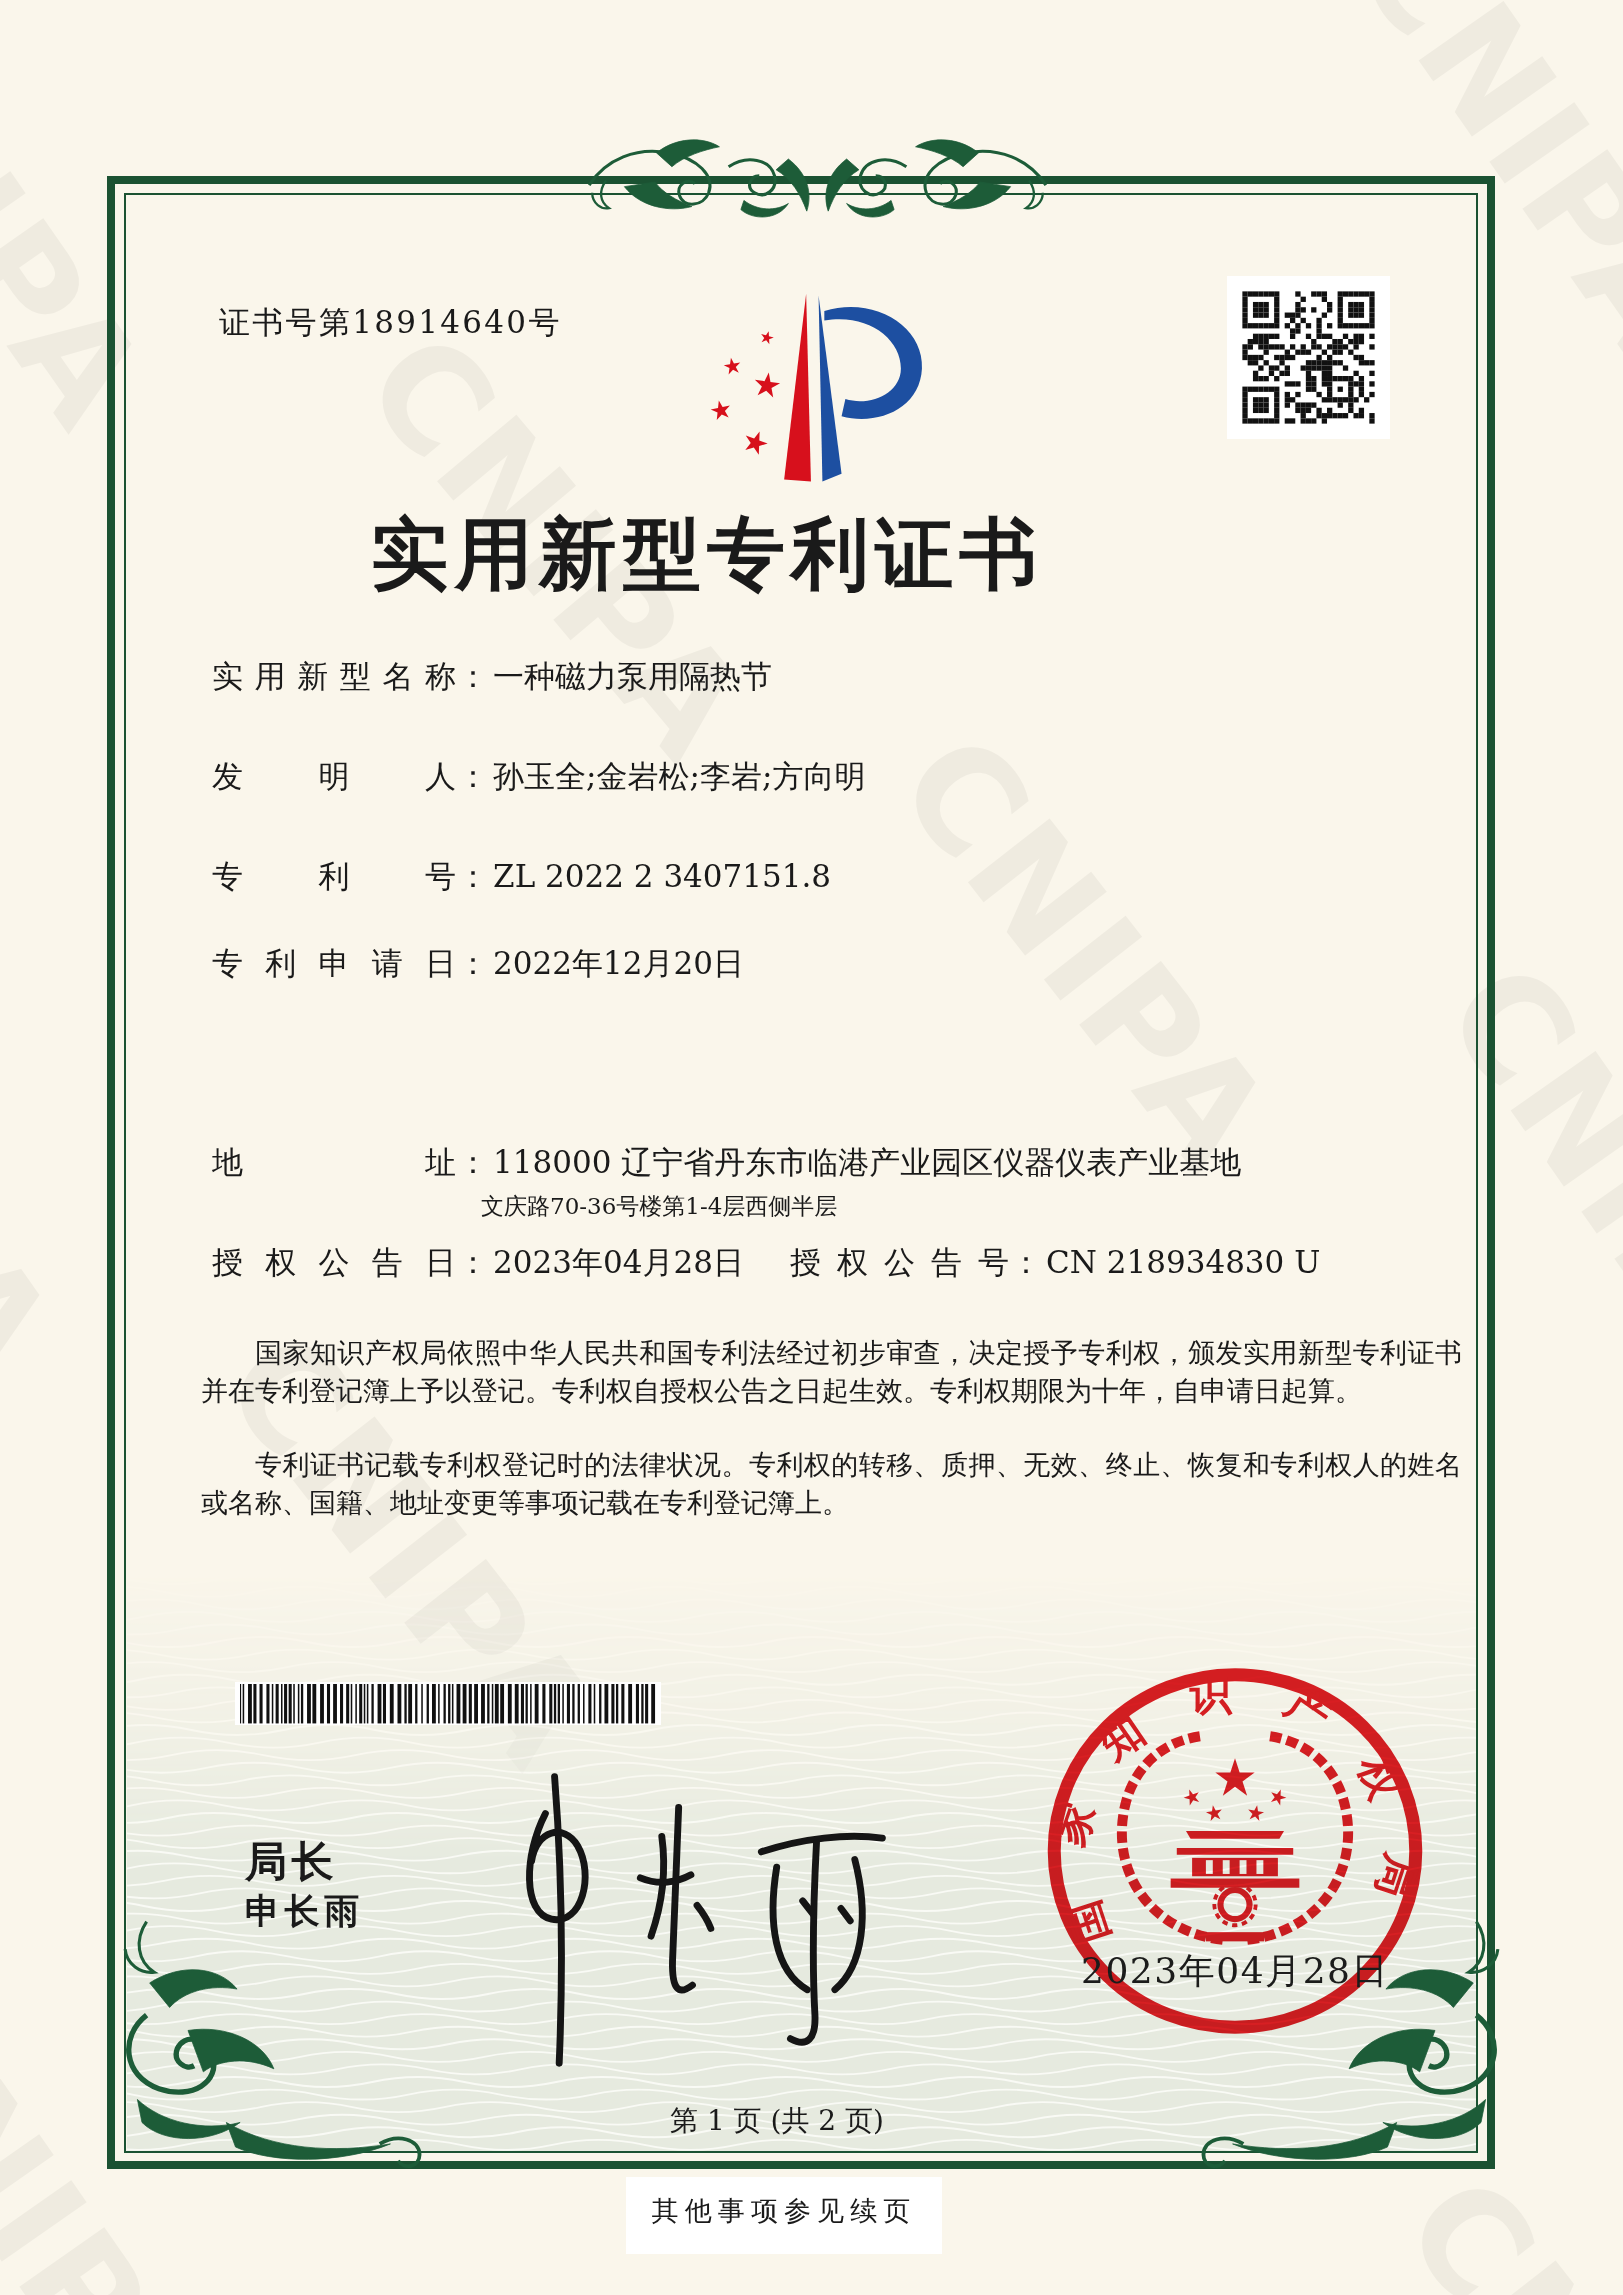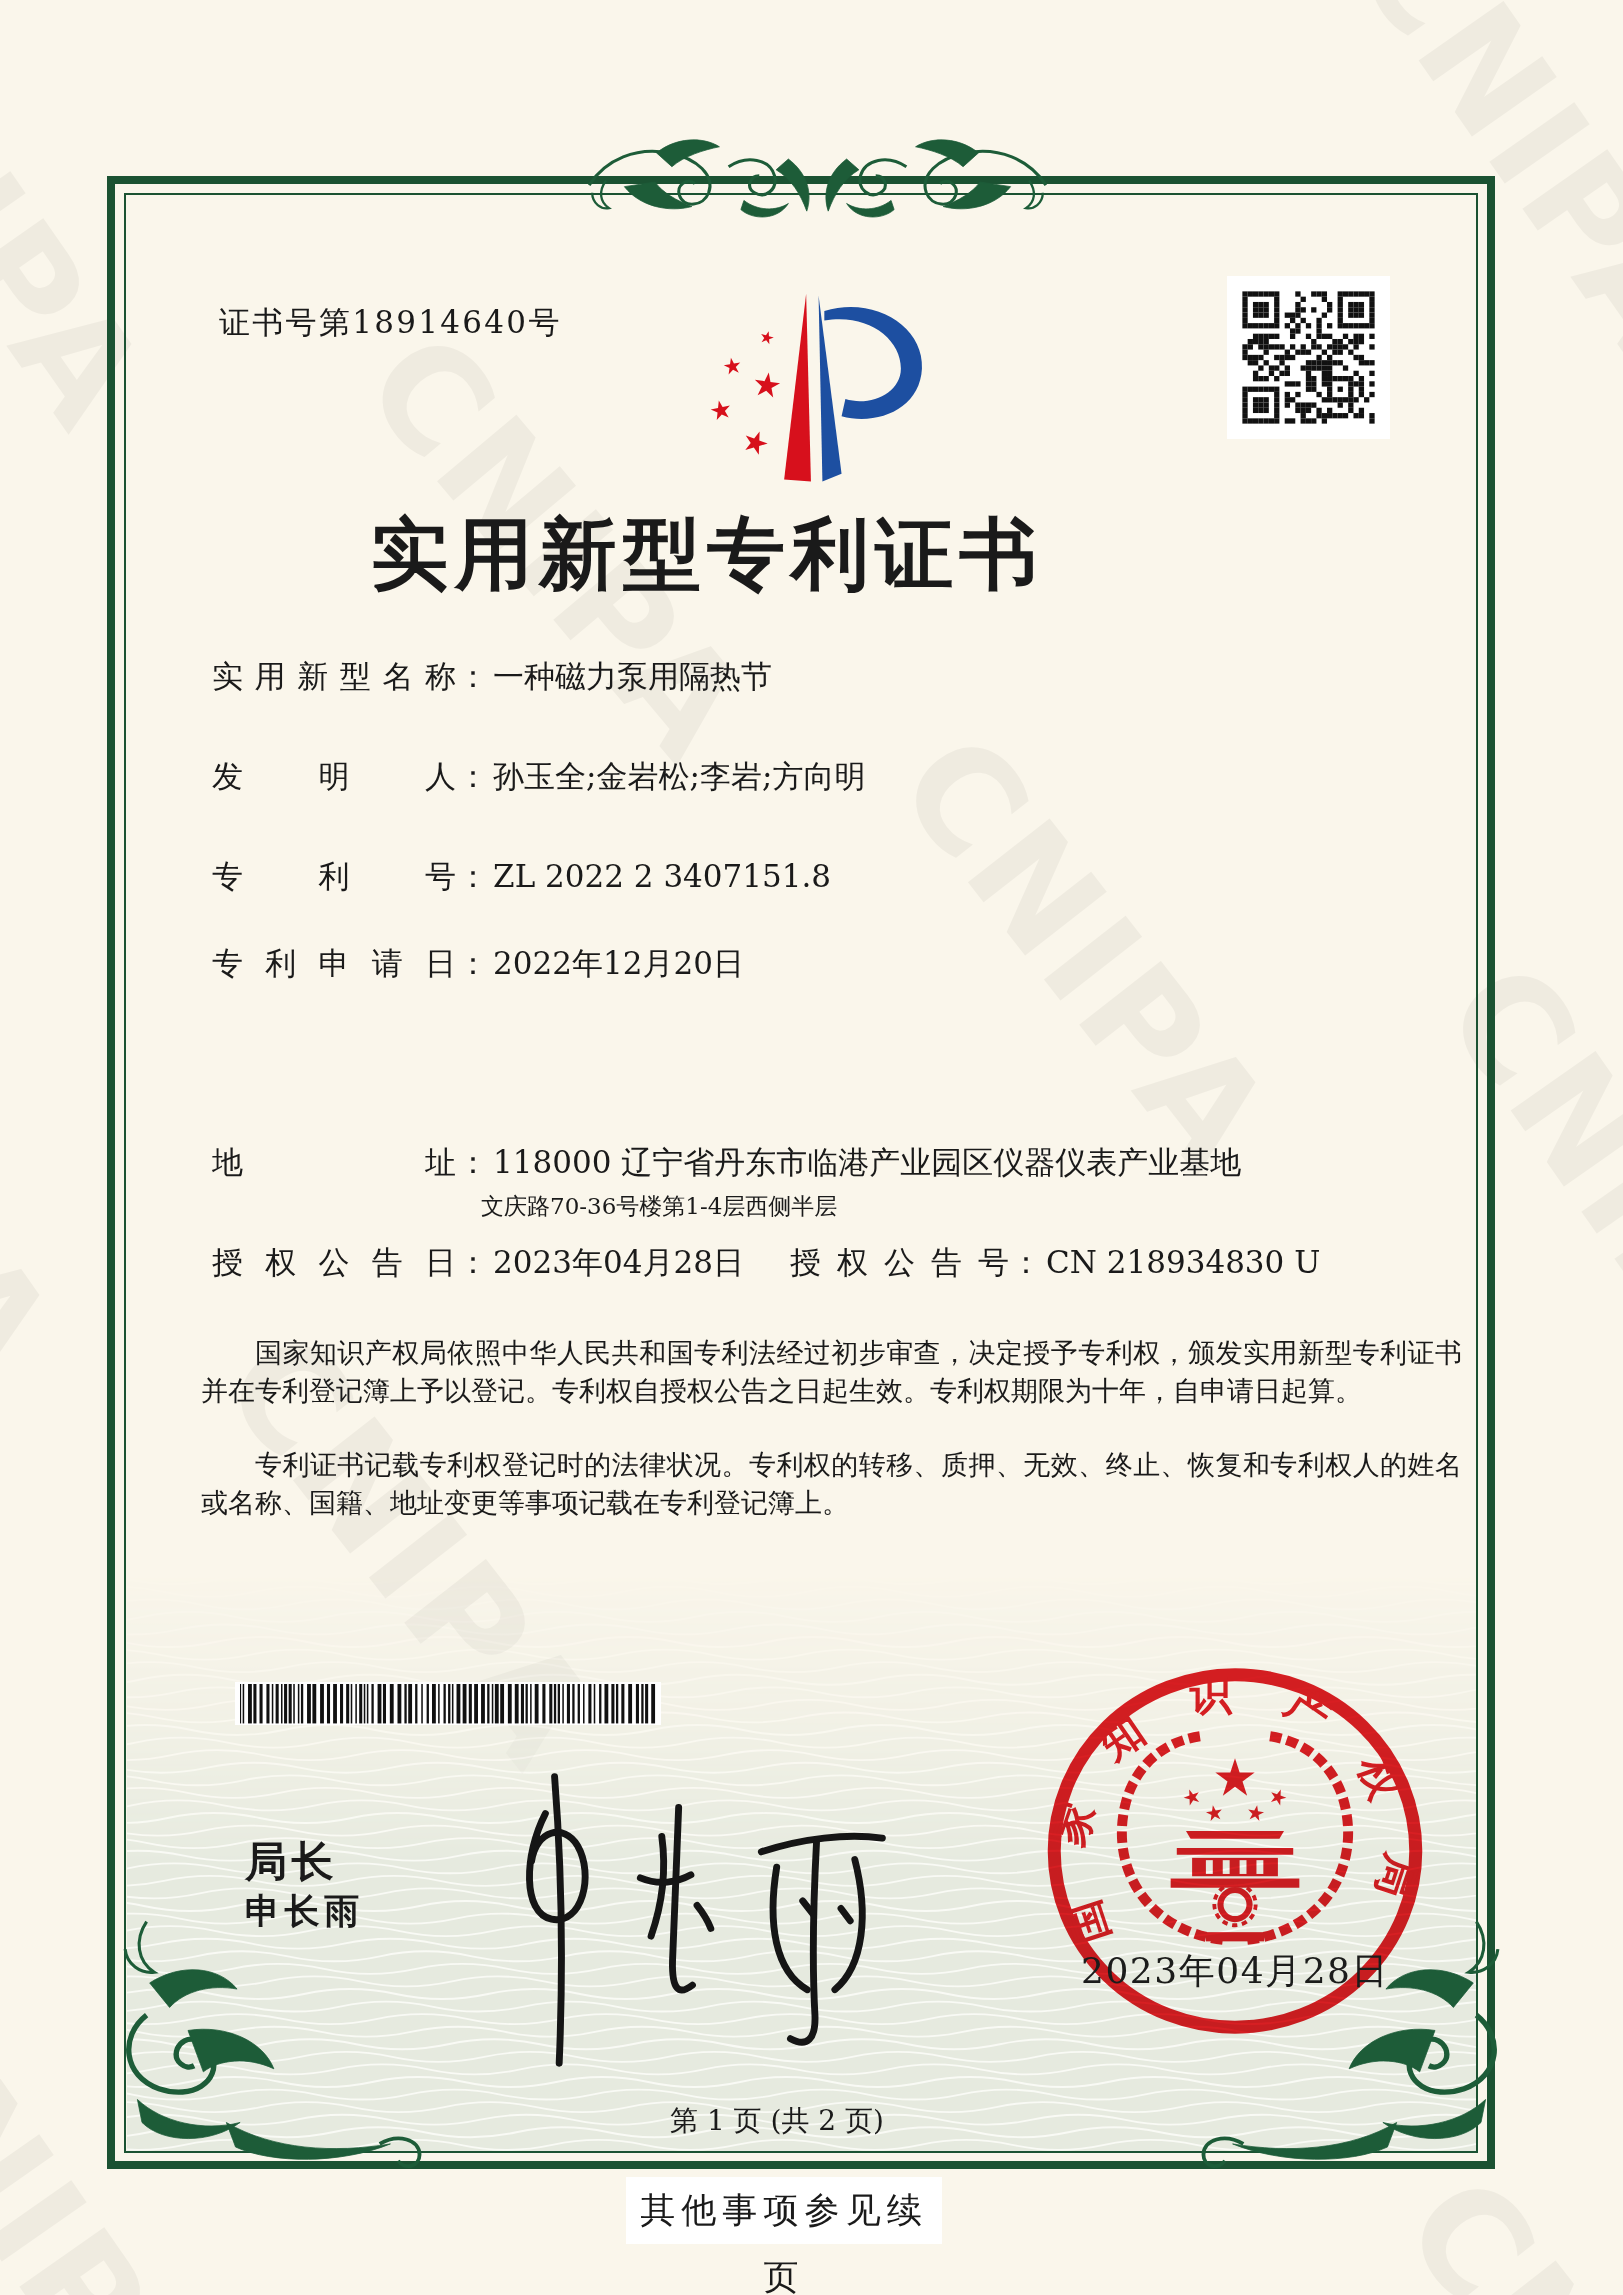--- a/index.html
+++ b/index.html
@@ -38,22 +38,22 @@
   .legal p{margin:0;text-indent:2em;}
   .legal p + p{margin-top:36px;}
   .barcode{position:absolute;left:235px;top:1682px;z-index:3;background:#fff;padding:1.5px 4.6px;}
   .director-title{position:absolute;left:245px;top:1834px;font-size:42px;font-weight:700;
     font-family:"DejaVu Sans","Liberation Sans",sans-serif;z-index:3;letter-spacing:4.6px;}
   .director-name{position:absolute;left:245px;top:1888px;font-size:35px;font-weight:700;
     font-family:"DejaVu Sans","Liberation Sans",sans-serif;z-index:3;letter-spacing:4.6px;}
   .signature{position:absolute;left:481px;top:1763px;z-index:3;}
   .seal{position:absolute;left:1041px;top:1661px;z-index:4;mix-blend-mode:multiply;opacity:.95;}
   .page-num{position:absolute;left:662px;top:2102px;width:230px;text-align:center;font-size:28px;z-index:3;}
-  .cont-box{position:absolute;left:626px;top:2177px;width:316px;height:67px;background:#ffffff;
-    z-index:3;text-align:center;line-height:67px;font-size:35px;letter-spacing:6.1px;font-family:Liberation Serif, serif;}
+  .cont-box{position:absolute;left:626px;top:2177px;width:316px;height:77px;background:#ffffff;
+    z-index:3;text-align:center;line-height:67px;font-size:27px;letter-spacing:6.1px;}
 </style>
 </head>
 <body>
 
 <div class="page">
 
   <span class="wm" style="left:-107px;top:-46px;transform:rotate(55deg)">CNIPA</span>
   <span class="wm" style="left:1457px;top:-115px;transform:rotate(55deg)">CNIPA</span>
   <span class="wm" style="left:460px;top:303px;transform:rotate(50deg)">CNIPA</span>
   <span class="wm" style="left:997px;top:705px;transform:rotate(52deg)">CNIPA</span>

